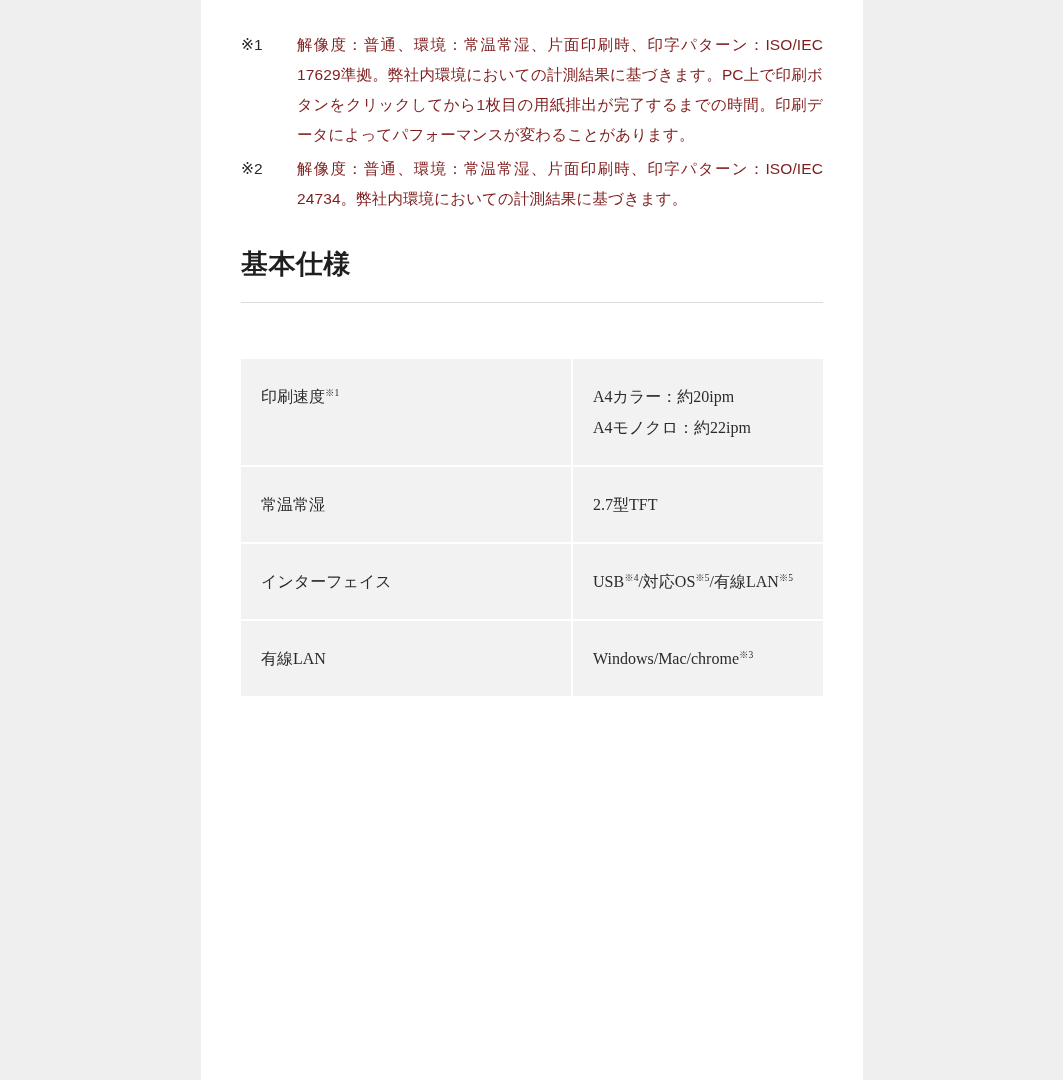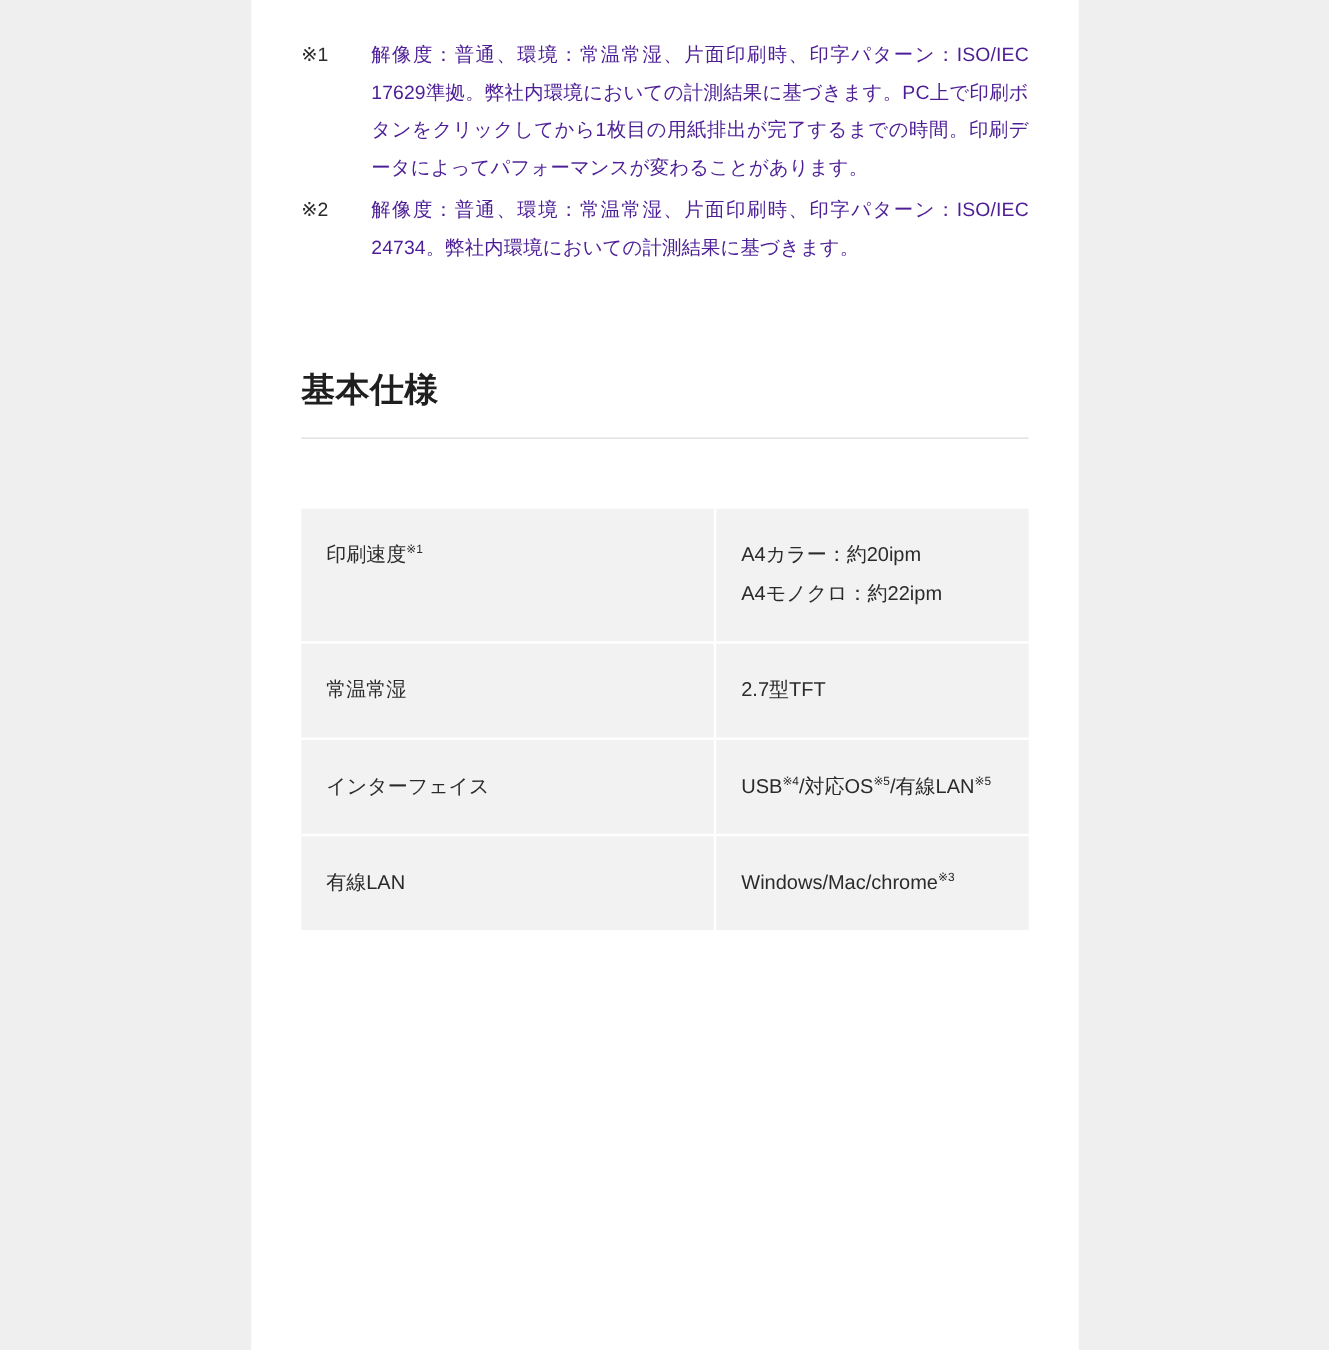--- a/index.html
+++ b/index.html
@@ -47,28 +47,28 @@
     width: 56px;
     font-size: 15.5px;
     line-height: 30px;
     color: #2b2b2b;
     white-space: nowrap;
   }
   .footnote-text {
     flex: 1 1 auto;
     font-size: 15.5px;
     line-height: 30px;
-    color: #4c1d95;
+    color: #7f1d1d;
     text-align: justify;
     letter-spacing: 0.1px;
   }
 
   
   .section {
-    margin-top: 82px;
+    margin-top: 34px;
   }
   .section-title {
     font-size: 27px;
     font-weight: bold;
     line-height: 1.2;
     color: #1f1f1f;
     margin: 0 0 22px 0;
     letter-spacing: 0.5px;
   }
   .section-rule {
@@ -79,20 +79,21 @@
 
   
   .spec-table {
     margin-top: 56px;
     width: 100%;
     border-collapse: collapse;
     table-layout: fixed;
   }
   .spec-table tr {
     background: #f2f2f2;
+    font-family: Liberation Serif, serif;
   }
   .spec-table td {
     vertical-align: top;
     padding: 22px 20px 22px 20px;
     font-size: 16px;
     line-height: 31px;
     color: #2b2b2b;
     border-bottom: 2px solid #ffffff;
   }
   .spec-table td.label {

